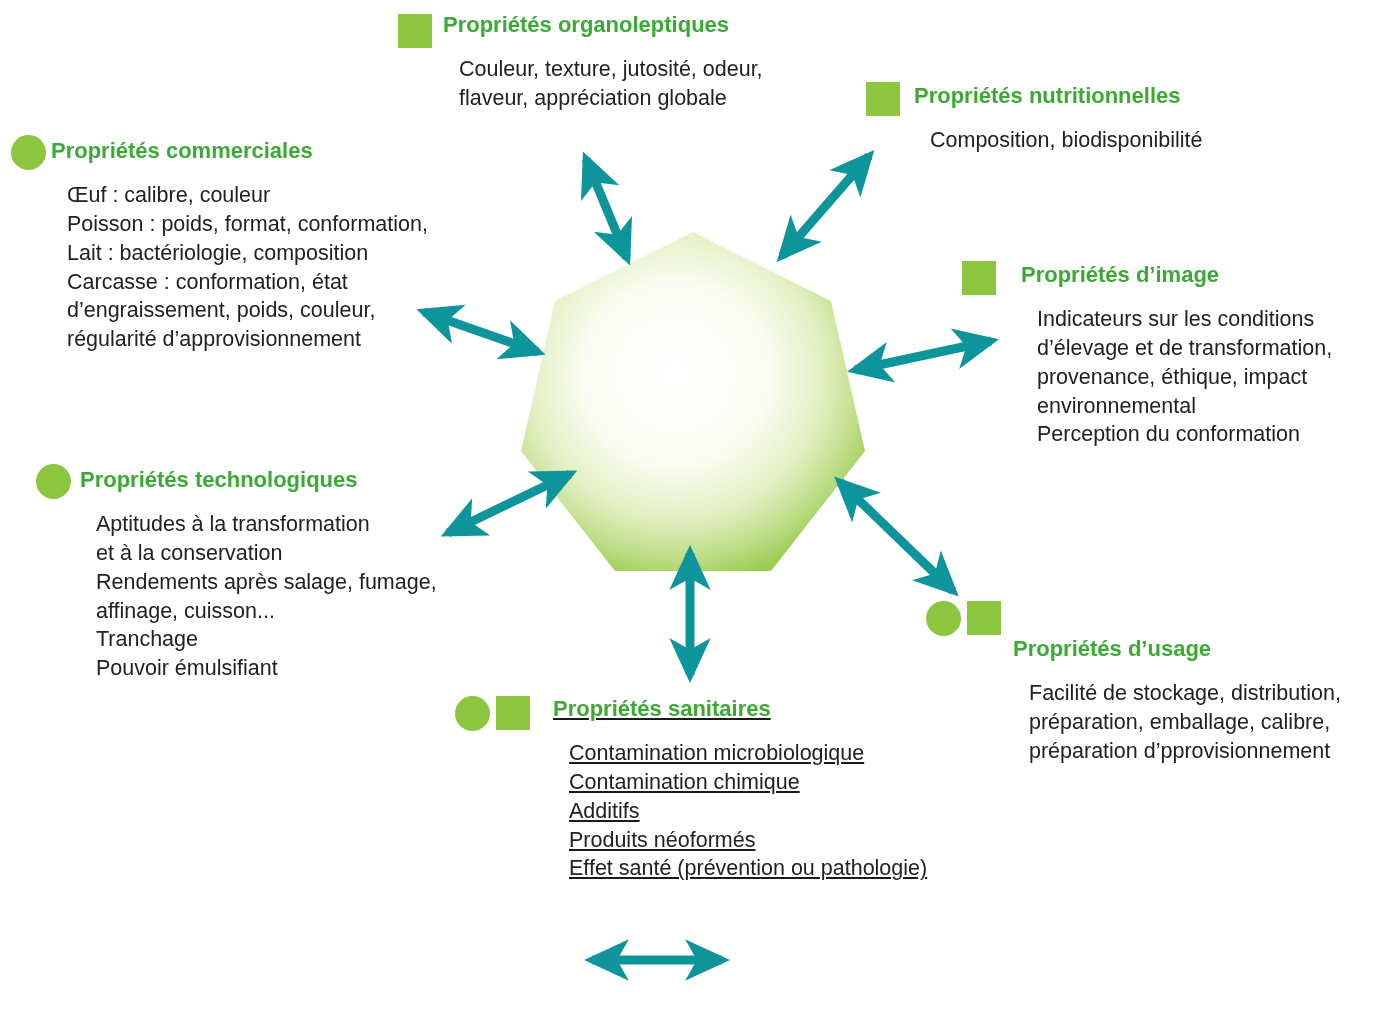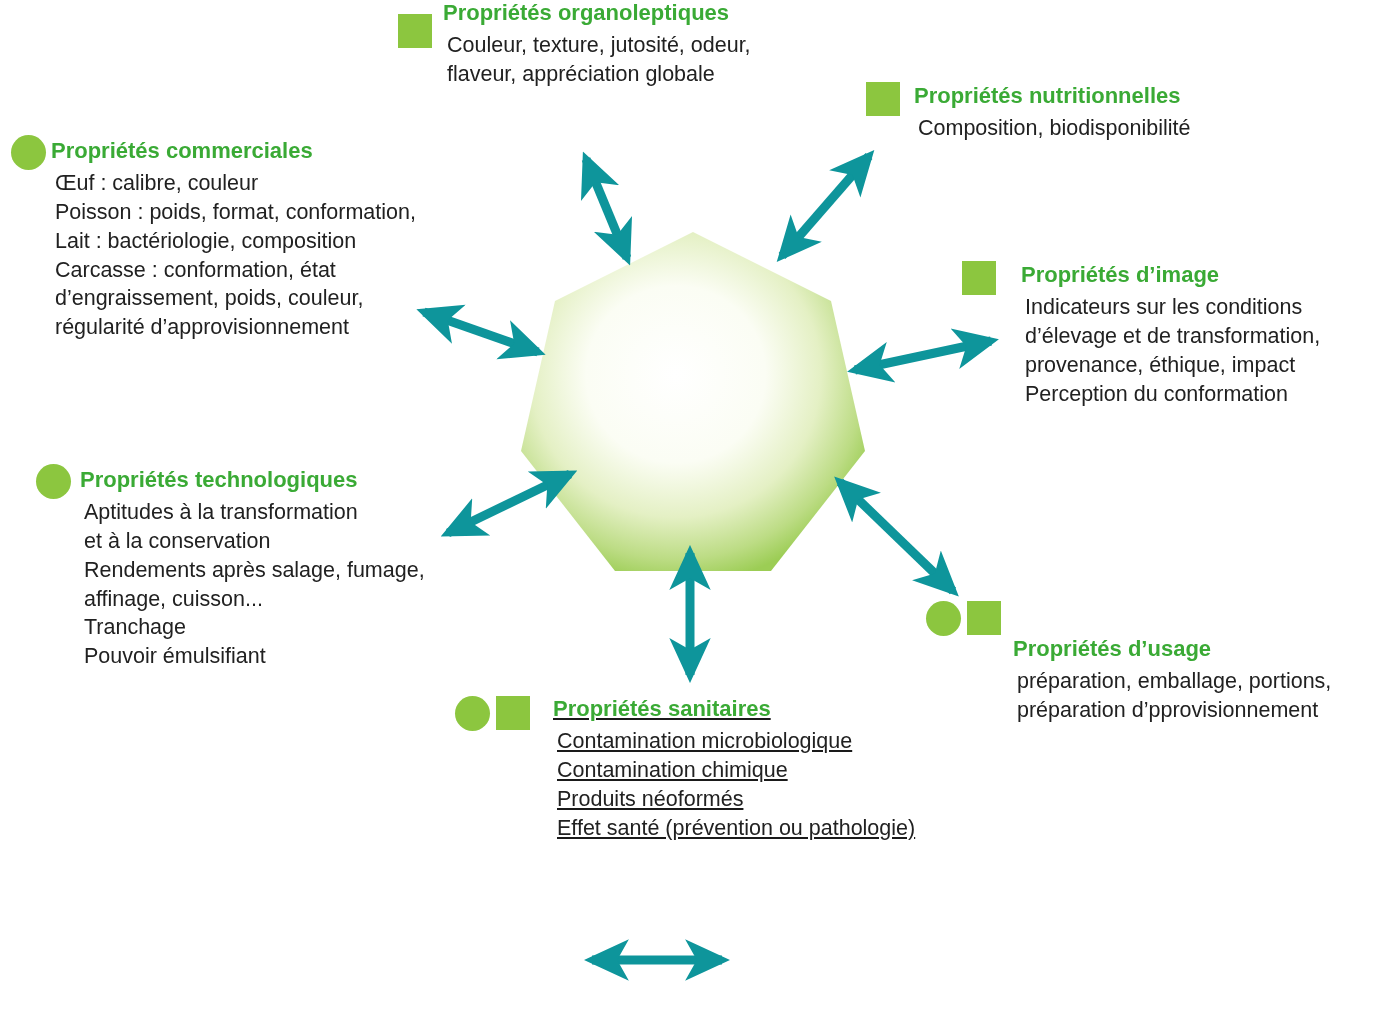--- a/index.html
+++ b/index.html
@@ -17,21 +17,21 @@
   .block{position:absolute;}
   .block .head{
     font-size:22px;font-weight:bold;color:#3aaa35;
     line-height:1.22;white-space:nowrap;
     margin:0 0 1px 0;
   }
   .block .line{
     font-size:21.5px;font-weight:normal;color:#212121;
     line-height:1.345;white-space:nowrap;
   }
-  .block .body{margin:4px;}
+  .block .body{margin:16px;}
 
   
   .marker{position:absolute;}
   .dot{
     width:35px;height:35px;border-radius:50%;
     background:#8cc63f;display:block;
   }
   .sq{
     width:34px;height:34px;background:#8cc63f;display:block;
   }
@@ -89,21 +89,21 @@
 
     <line x1="690" y1="553" x2="690" y2="675" stroke="#0e959b" stroke-width="9" marker-start="url(#ah)" marker-end="url(#ah)"></line>
 
     <line x1="592" y1="960" x2="722" y2="960" stroke="#0e959b" stroke-width="9" marker-start="url(#ah)" marker-end="url(#ah)"></line>
   </svg>
 
 
   <div class="marker" style="left:398px;top:14px;">
       <span class="sq"></span>
     </div>
-  <div class="block" style="left:443px;top:0;">
+  <div class="block" style="left:443px;top:12px;">
     <div class="head">Propriétés organoleptiques</div>
     <div class="body">
       <div class="line">Couleur, texture, jutosité, odeur,</div>
       <div class="line">flaveur, appréciation globale</div>
     </div>
   </div>
 
   <div class="marker" style="left:866px;top:82px;">
       <span class="sq"></span>
     </div>
@@ -131,20 +131,21 @@
 
   <div class="marker" style="left:962px;top:261px;">
       <span class="sq"></span>
     </div>
   <div class="block" style="left:1021px;top:262px;">
     <div class="head">Propriétés d’image</div>
     <div class="body">
       <div class="line">Indicateurs sur les conditions</div>
       <div class="line">d’élevage et de transformation,</div>
       <div class="line">provenance, éthique, impact</div>
+      <div class="line">environnemental</div>
       <div class="line">Perception du conformation</div>
     </div>
   </div>
 
   <div class="marker" style="left:36px;top:464px;">
       <span class="dot"></span>
     </div>
   <div class="block" style="left:80px;top:467px;">
     <div class="head">Propriétés technologiques</div>
     <div class="body">
@@ -159,36 +160,38 @@
 
   <div class="marker" style="left:926px;top:601px;">
       <span class="dot"></span>
     </div>
   <div class="marker" style="left:967px;top:601px;">
       <span class="sq"></span>
     </div>
   <div class="block" style="left:1013px;top:636px;">
     <div class="head">Propriétés d’usage</div>
     <div class="body">
-      <div class="line">préparation, emballage, portions,</div>
+      <div class="line">Facilité de stockage, distribution,</div>
+      <div class="line">préparation, emballage, calibre,</div>
       <div class="line">préparation d’pprovisionnement</div>
     </div>
   </div>
 
   <div class="marker" style="left:455px;top:696px;">
       <span class="dot"></span>
     </div>
   <div class="marker" style="left:496px;top:696px;">
       <span class="sq"></span>
     </div>
   <div class="block" style="left:553px;top:696px;text-decoration:underline;">
     <div class="head">Propriétés sanitaires</div>
     <div class="body">
       <div class="line">Contamination microbiologique</div>
       <div class="line">Contamination chimique</div>
+      <div class="line">Additifs</div>
       <div class="line">Produits néoformés</div>
       <div class="line">Effet santé (prévention ou pathologie)</div>
     </div>
   </div>
 
   <div id="legend">
     
     
     
     

